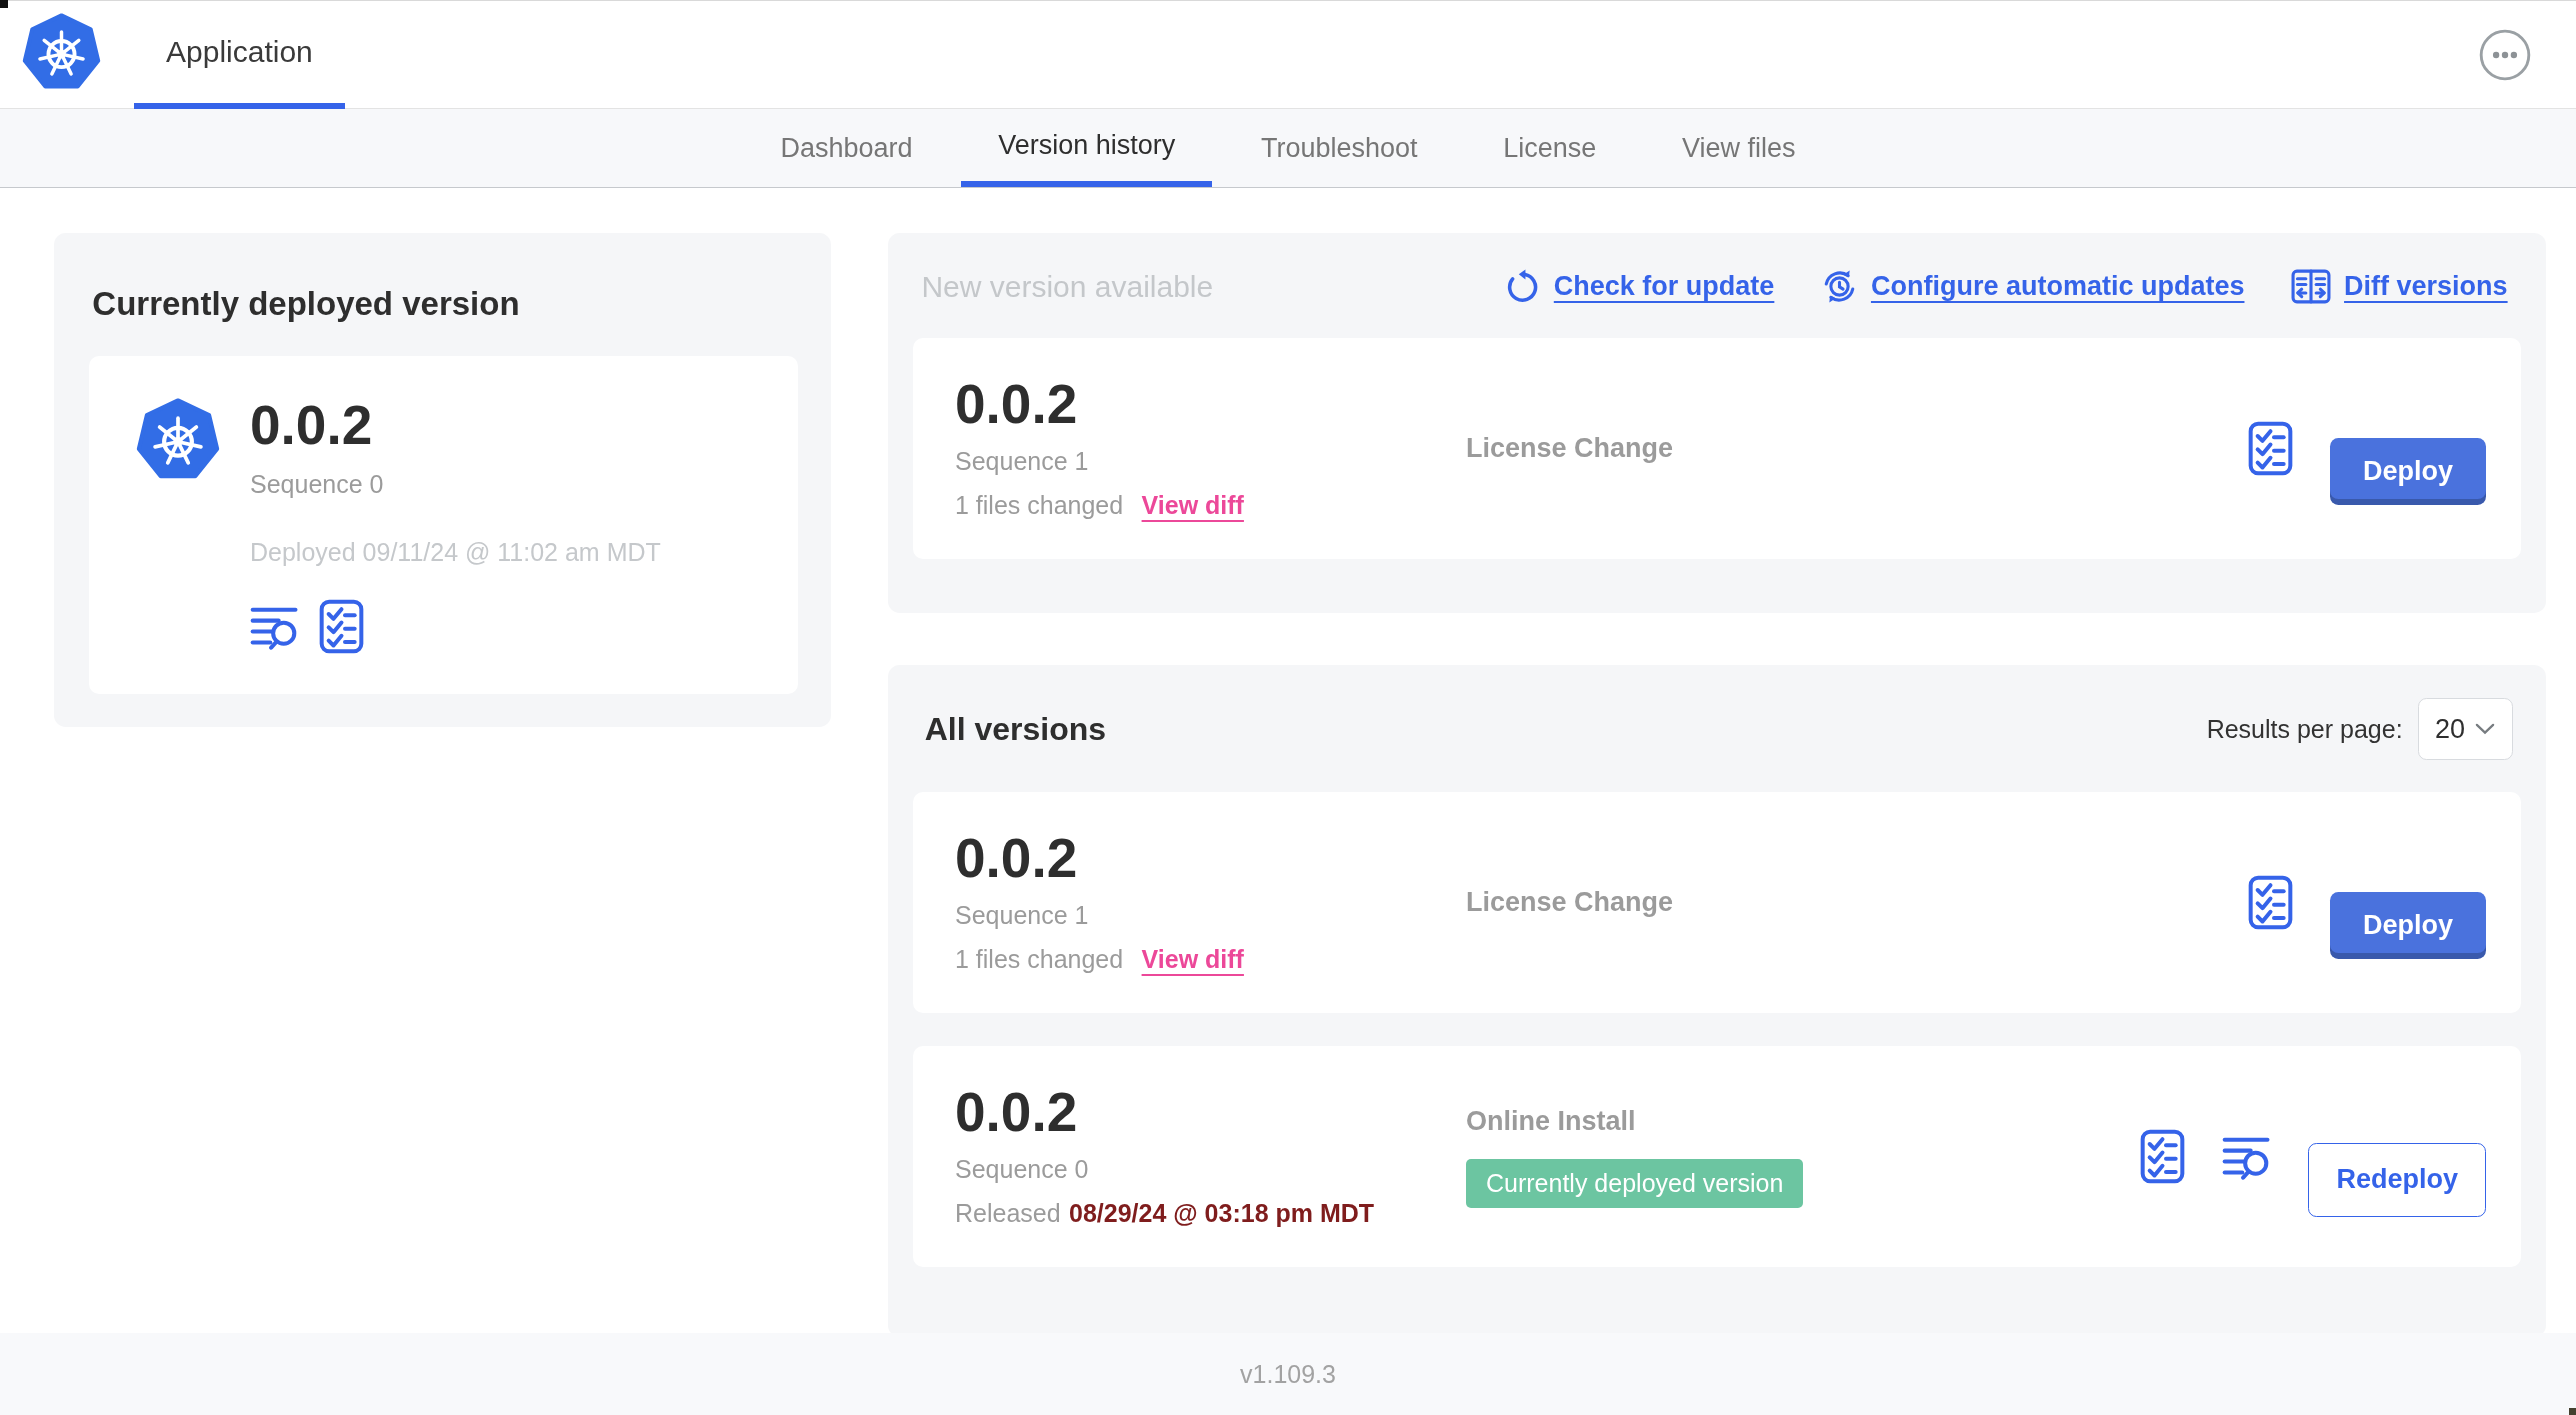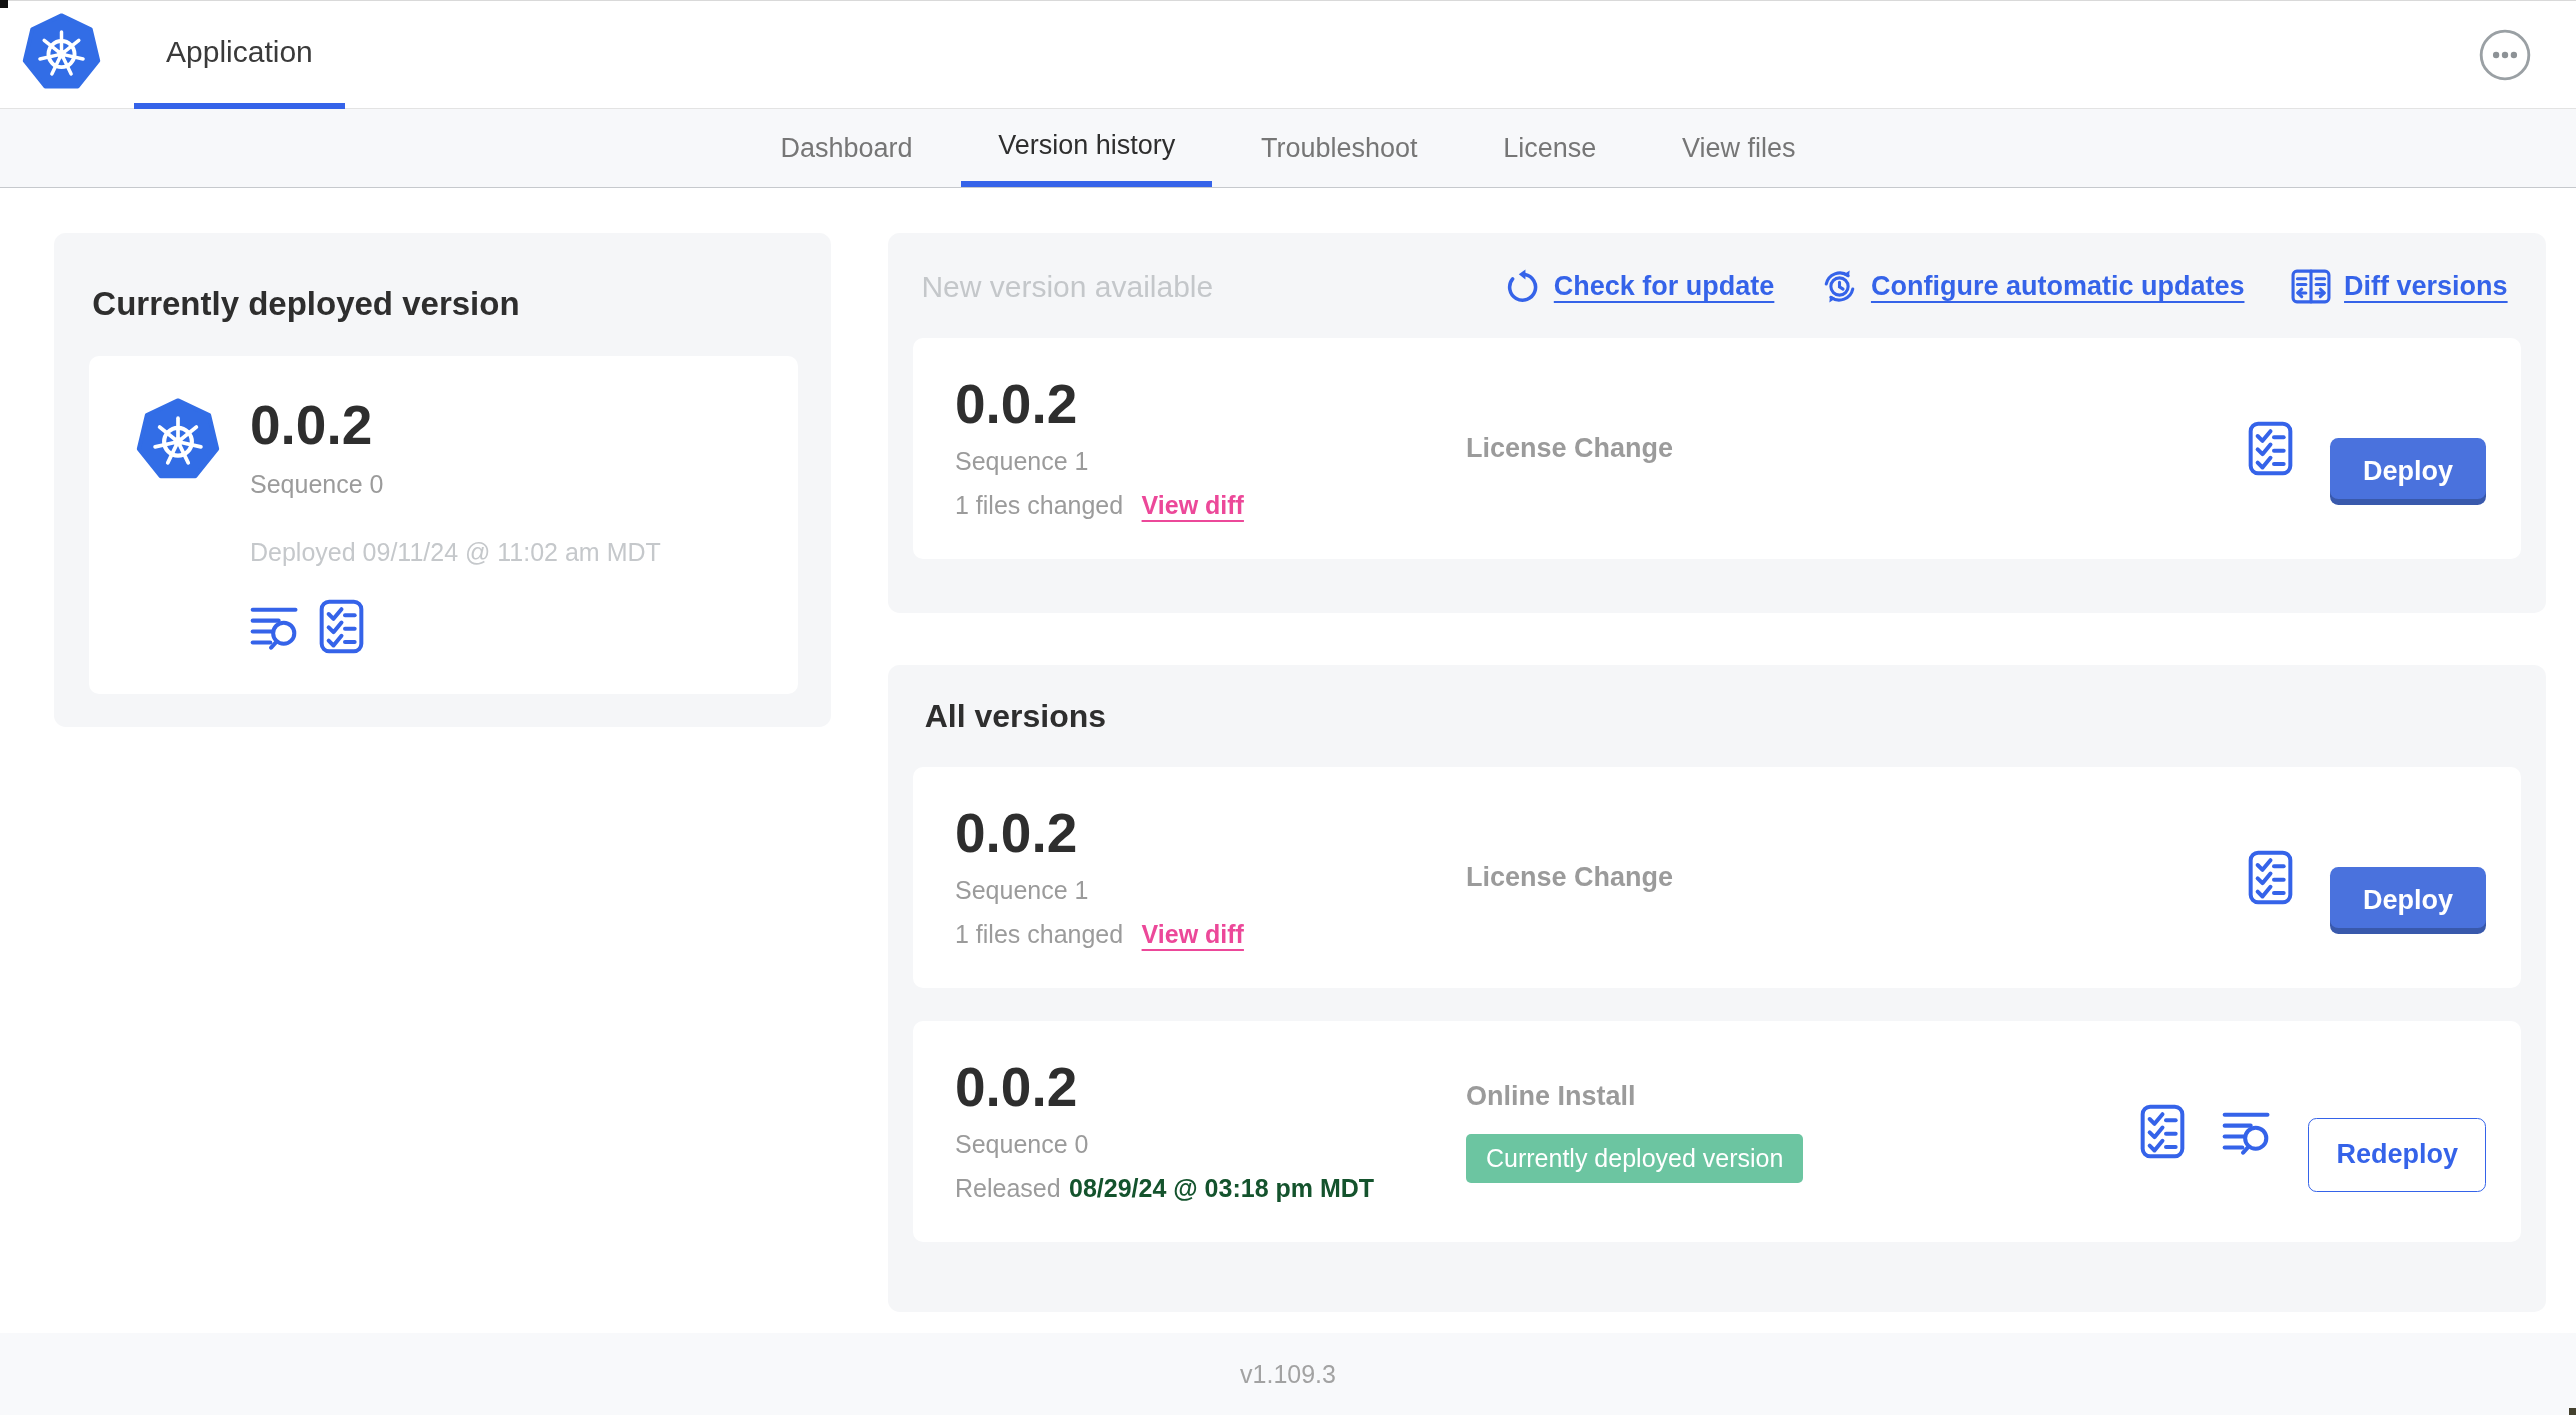--- a/index.html
+++ b/index.html
@@ -63,21 +63,21 @@
     padding:39px 35px 39px 42px; min-height:201px;
   }
   .vr-left { width:511px; flex-shrink:0; }
   .vr-version { font-size:55px; font-weight:700; color:#2e2e2e; line-height:1; }
   .vr-seq { font-size:25px; color:#9b9b9b; margin-top:15px; }
   .vr-meta { font-size:25px; color:#9b9b9b; margin-top:15px; display:flex; align-items:center; gap:18.4px; }
   .view-diff {
     color:#ec4899; font-weight:600; cursor:pointer;
     text-decoration:underline; text-underline-offset:5.9px; text-decoration-thickness:1.7px;
   }
-  .released-date { font-weight:700; color:#14532d; margin-left:8.4px; }
+  .released-date { font-weight:700; color:#7f1d1d; margin-left:8.4px; }
   .vr-source { flex:1; }
   .source-label { font-size:27px; font-weight:600; color:#9b9b9b; }
   .badge {
     display:inline-block; margin-top:22px; background:#6cc5a1; color:#fff;
     font-size:25px; padding:10px 20px; border-radius:5px;
   }
   .vr-actions { display:flex; align-items:center; gap:37px; }
   .btn { font-size:27px; border-radius:8.4px; cursor:pointer; border:none; display:flex; align-items:center;margin-top:46px; }
   .btn-primary {
     background:#4a72dd; color:#fff; font-weight:700; height:67px; padding:0 33px;
@@ -284,20 +284,31 @@
             </svg>
           </span>
           <button class="btn btn-primary">Deploy</button>
         </div>
       </div>
     </div>
 
     <div class="panel av-panel">
       <div class="av-header">
         <div class="av-title">All versions</div>
+        <div class="rpp">
+          <span class="rpp-label">Results per page:</span>
+          <div class="rpp-select">
+            <span>20</span>
+            <span>
+              <svg viewBox="0 0 16 9" width="20" height="11.7" fill="none" stroke="#777c80" stroke-width="1.8" stroke-linecap="round">
+                <path d="M1.5 1.3 L8 7.5 L14.5 1.3"></path>
+              </svg>
+            </span>
+          </div>
+        </div>
       </div>
 
       <div class="av-rows">
 
         <div class="version-row">
           <div class="vr-left">
             <div class="vr-version">0.0.2</div>
             <div class="vr-seq">Sequence 1</div>
             <div class="vr-meta">
               <span>1 files changed</span>

